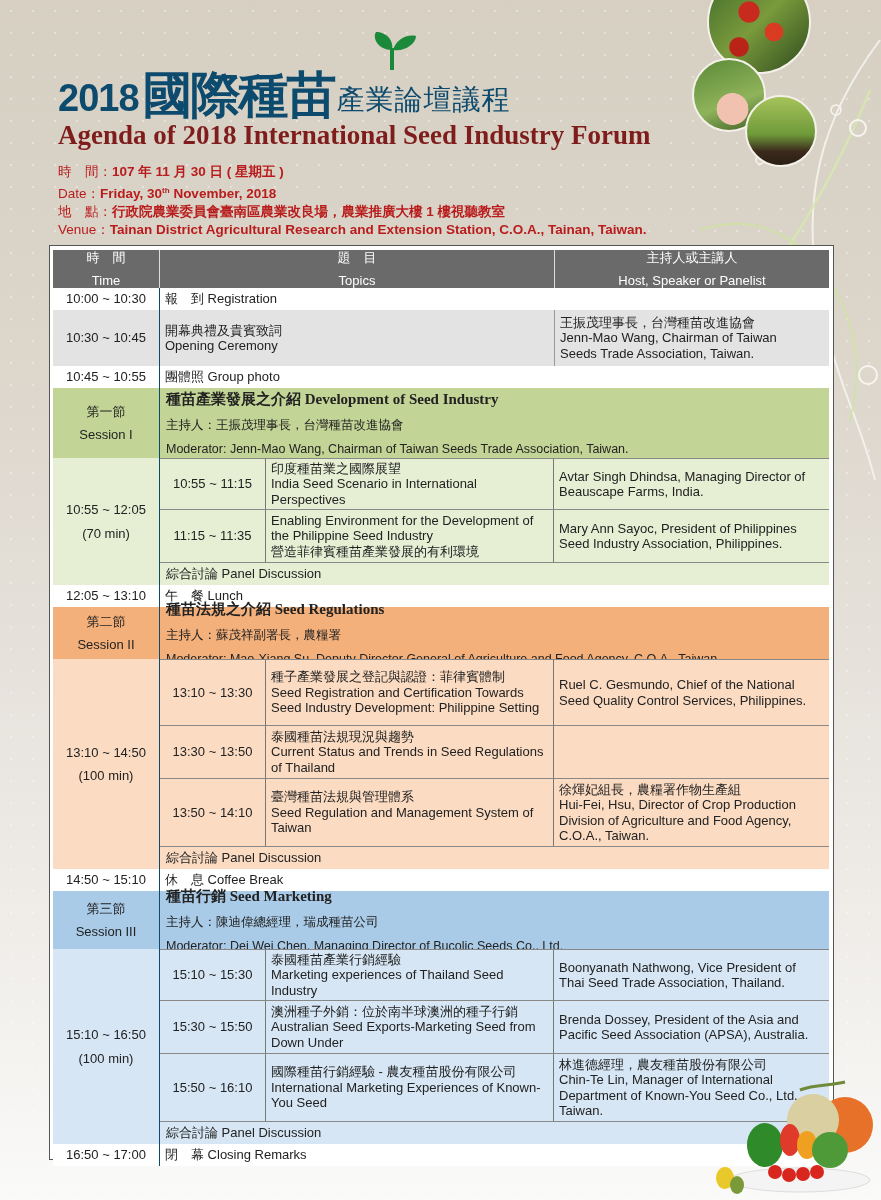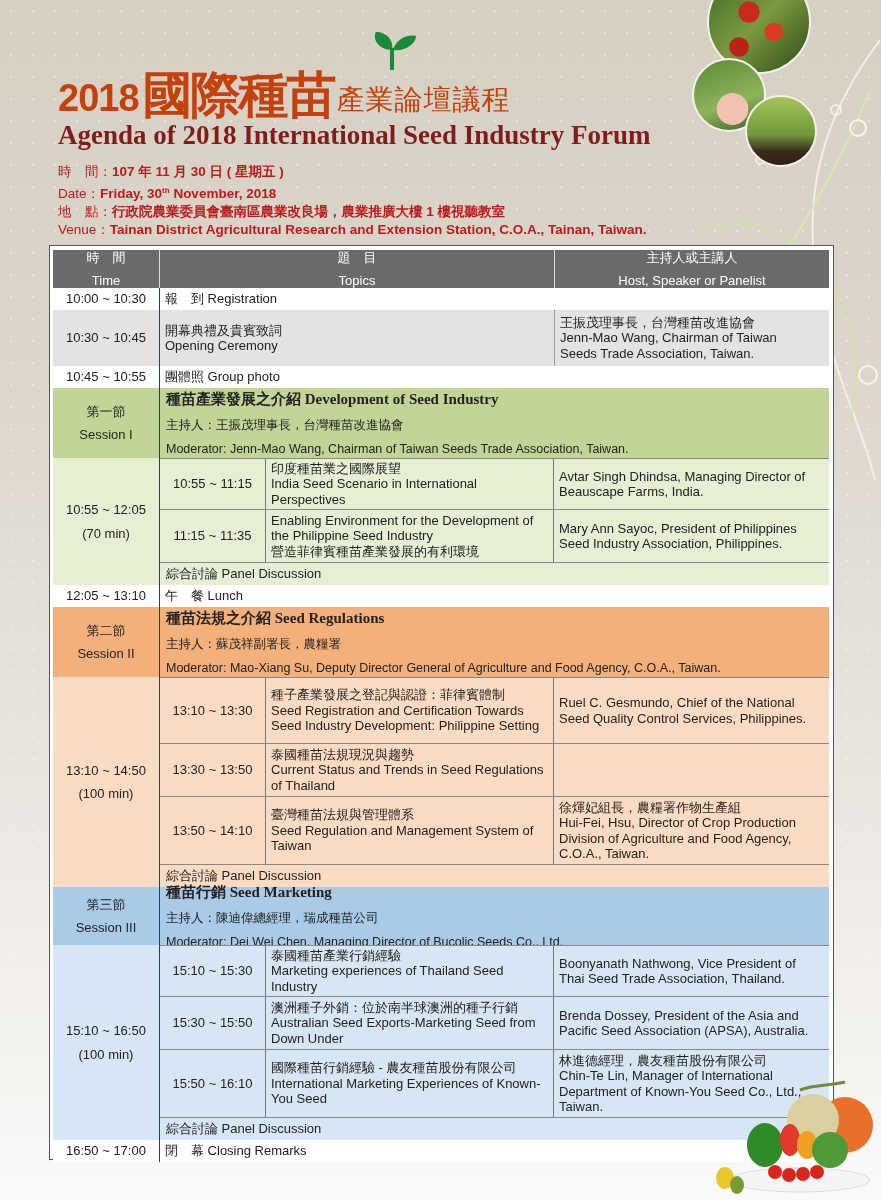--- a/index.html
+++ b/index.html
@@ -11,21 +11,21 @@
   }
   .dots {
     position:absolute; inset:0;
     background-image: radial-gradient(circle, rgba(255,255,255,0.35) 1.2px, transparent 1.6px);
     background-size: 22px 22px;
     pointer-events:none;
   }
   
   .title-cn {
     position:absolute; left:58px; top:70px; height:50px;
-    color:#c2410c; font-weight:bold; white-space:nowrap;
+    color:#0c4a6e; font-weight:bold; white-space:nowrap;
     display:flex; align-items:flex-end;
   }
   .title-cn .year { font-size:38px; letter-spacing:-1px; margin-right:4px; line-height:44px; }
   .title-cn .big { font-size:50px; line-height:50px; letter-spacing:-2px; }
   .title-cn .small { font-size:28px; font-weight:normal; margin-left:2px; line-height:40px; letter-spacing:1px; }
   .leaf { position:absolute; left:370px; top:30px; }
   .title-en {
     position:absolute; left:58px; top:120px;
     font-family:"Liberation Serif", "DejaVu Serif", serif;
     font-weight:bold; font-size:27px; color:#7f1d1d; white-space:nowrap;
@@ -212,21 +212,21 @@
       </div>
       <div class="panel" style="height:22px">綜合討論 Panel Discussion</div>
     </div>
   </div>
 
   <div class="r white" style="height:22px">
     <div class="c ct">12:05 ~ 13:10</div>
     <div class="c">午　餐 Lunch</div>
   </div>
 
-  <div class="r sess-head o-head" style="height:70px">
+  <div class="r sess-head o-head" style="height:52px">
     <div class="c ct" style="flex-direction:column">
         <span>第二節</span>
         <span>Session II</span>
       </div>
     <div class="c ctitle">
       <span class="stitle">種苗法規之介紹 Seed Regulations</span>
       <span class="small">主持人：蘇茂祥副署長，農糧署</span>
       <span class="small">Moderator: Mao-Xiang Su, Deputy Director General of Agriculture and Food Agency, C.O.A., Taiwan.</span>
     </div>
   </div>
@@ -267,20 +267,24 @@
             <div style="display:flex;flex-direction:column">
               <span>徐煇妃組長，農糧署作物生產組</span>
               <span>Hui-Fei, Hsu, Director of Crop Production Division of Agriculture and Food Agency, C.O.A., Taiwan.</span>
             </div>
           </div>
       </div>
       <div class="panel" style="height:22px">綜合討論 Panel Discussion</div>
     </div>
   </div>
 
+  <div class="r white" style="height:22px">
+    <div class="c ct">14:50 ~ 15:10</div>
+    <div class="c">休　息 Coffee Break</div>
+  </div>
 
   <div class="r sess-head b-head" style="height:58px">
     <div class="c ct" style="flex-direction:column">
         <span>第三節</span>
         <span>Session III</span>
       </div>
     <div class="c ctitle">
       <span class="stitle">種苗行銷 Seed Marketing</span>
       <span class="small">主持人：陳迪偉總經理，瑞成種苗公司</span>
       <span class="small">Moderator: Dei Wei Chen, Managing Director of Bucolic Seeds Co., Ltd.</span>

